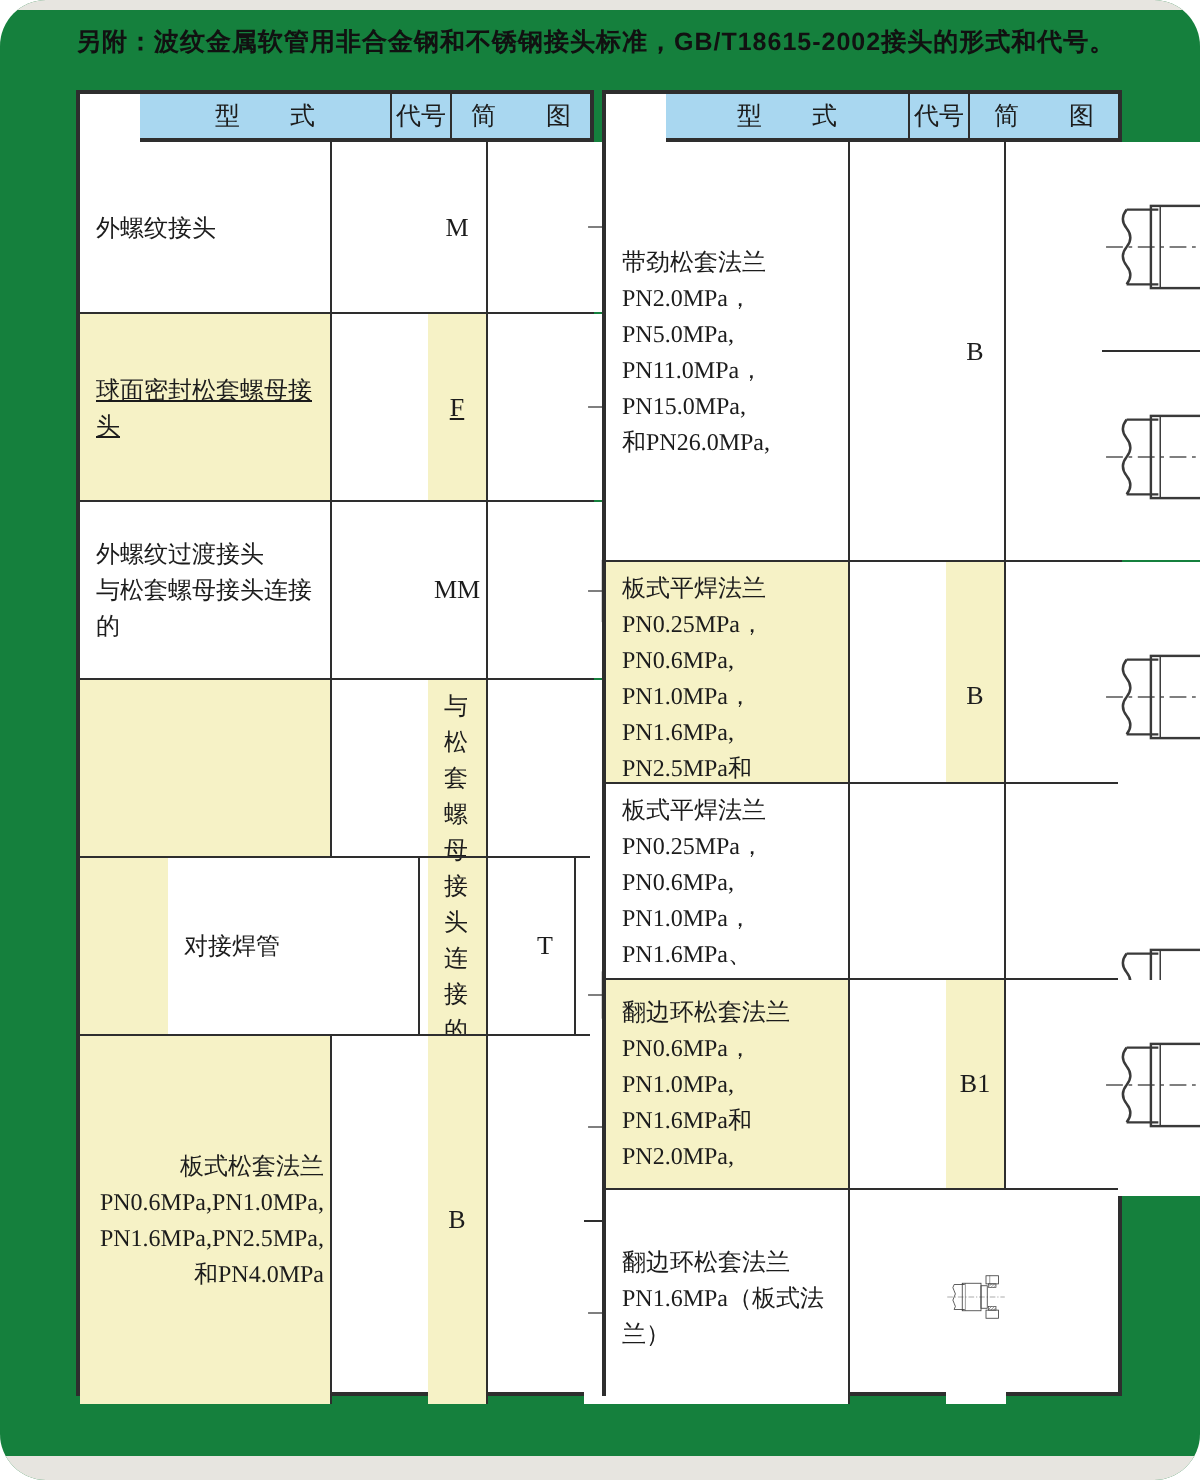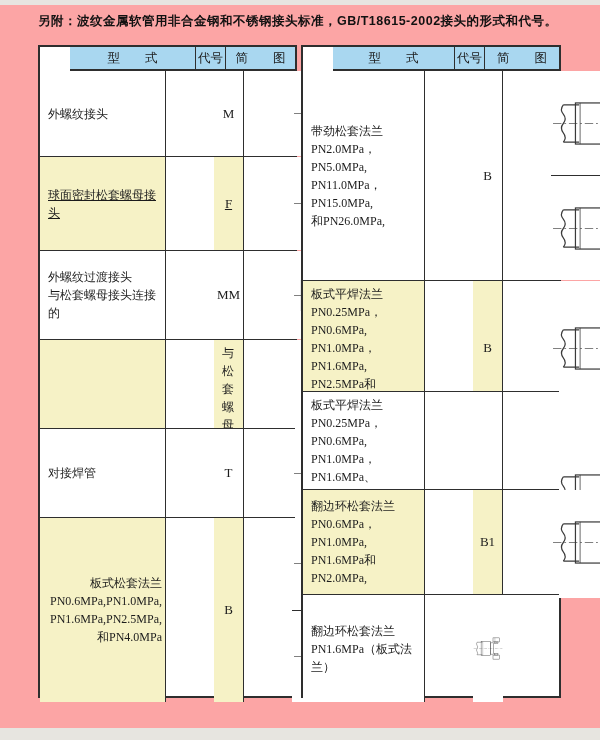--- a/index.html
+++ b/index.html
@@ -1,17 +1,17 @@
 <!DOCTYPE html>
 <html><head>
 <meta charset="utf-8">
 <style>
   html,body{margin:0;padding:0;}
-  .page{position:relative;width:600px;height:740px;background:#fca5a5;overflow:hidden;
-        font-family:"Liberation Serif",serif;color:#1c1c1c;}
+  .page{position:relative;width:600px;height:740px;background:#15803d;overflow:hidden;
+        font-family:"Liberation Serif",serif;color:#1c1c1c;border-radius:23px;}
   .edge-strip{position:absolute;left:0;width:600px;background:#e7e5e0;}
   .edge-strip.top{top:0;height:5px;}
   .edge-strip.bottom{bottom:0;height:12px;}
   .title{position:absolute;left:38px;top:13px;right:14px;
          font-family:"Liberation Sans",sans-serif;font-weight:bold;
          font-size:12.5px;letter-spacing:.5px;color:#111;}
   .tbl{position:absolute;top:45px;height:653px;border:2px solid #2e2e2e;
        box-sizing:border-box;background:#ffffff;display:flex;flex-direction:column;}
   .tbl.left{left:38px;width:259px;}
   .tbl.right{left:301px;width:260px;}
@@ -140,21 +140,21 @@
                 <path d="M2,38 H94" stroke="#555" stroke-width="0.8" fill="none" stroke-dasharray="9,3,2,3"></path>
                 <rect x="10" y="26" width="18" height="24" stroke="#3a3a3a" fill="none" stroke-width="1.3"></rect>
                 <rect x="28" y="10" width="48" height="56" stroke="#3a3a3a" fill="none" stroke-width="1.3"></rect>
                 <line x1="36" y1="10" x2="36" y2="66" stroke="#3a3a3a" stroke-width="0.8"></line>
                 <rect x="12" y="44" width="62" height="12" fill="url(#h4)" stroke="#3a3a3a" stroke-width="1"></rect>
                 <rect x="54" y="56" width="14" height="10" fill="url(#h4)" stroke="#3a3a3a" stroke-width="1"></rect>
               </svg>
             </div>
           </div>
         </div>
-        <div class="row" style="height: 89px;">
+        <div class="row" style="height: 89px; padding-left: 44px;">
           <div class="cell type-cell">
             <div>对接焊管</div>
           </div>
           <div class="cell code-cell">T</div>
           <div class="cell diagram-cell">
             <div class="sub-diagram">
               <svg viewBox="0 0 96 76" width="90" height="71" xmlns="http://www.w3.org/2000/svg">
                 <defs>
                   <pattern id="h5" width="4.5" height="4.5" patternUnits="userSpaceOnUse">
                     <path d="M0,4.5 L4.5,0" stroke="#555" stroke-width="1"></path>

